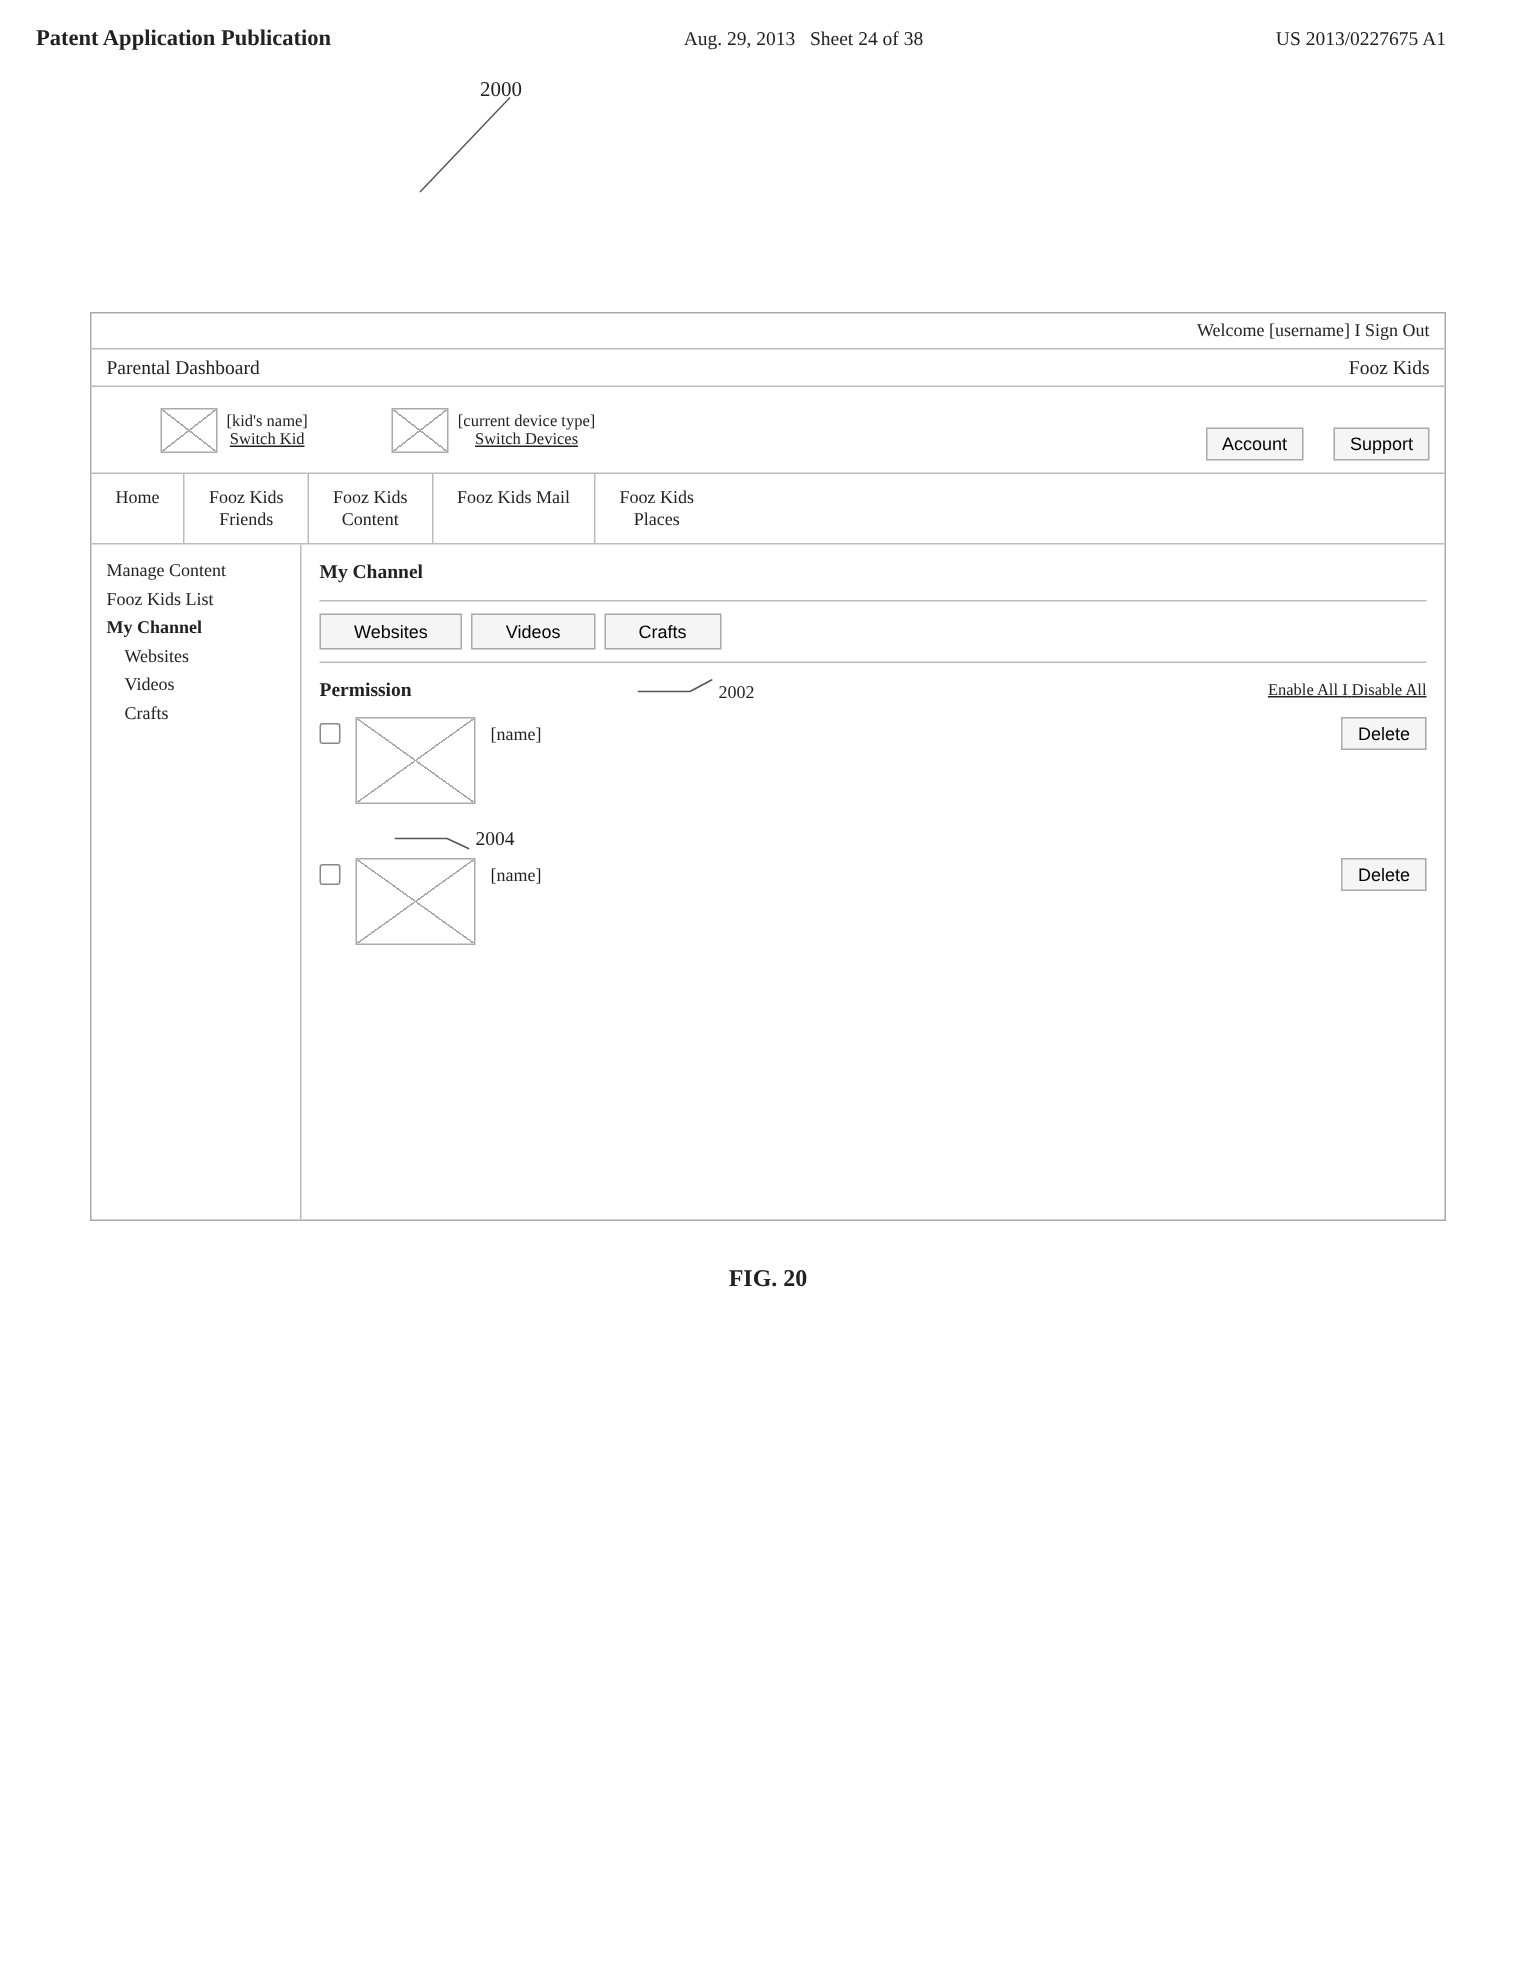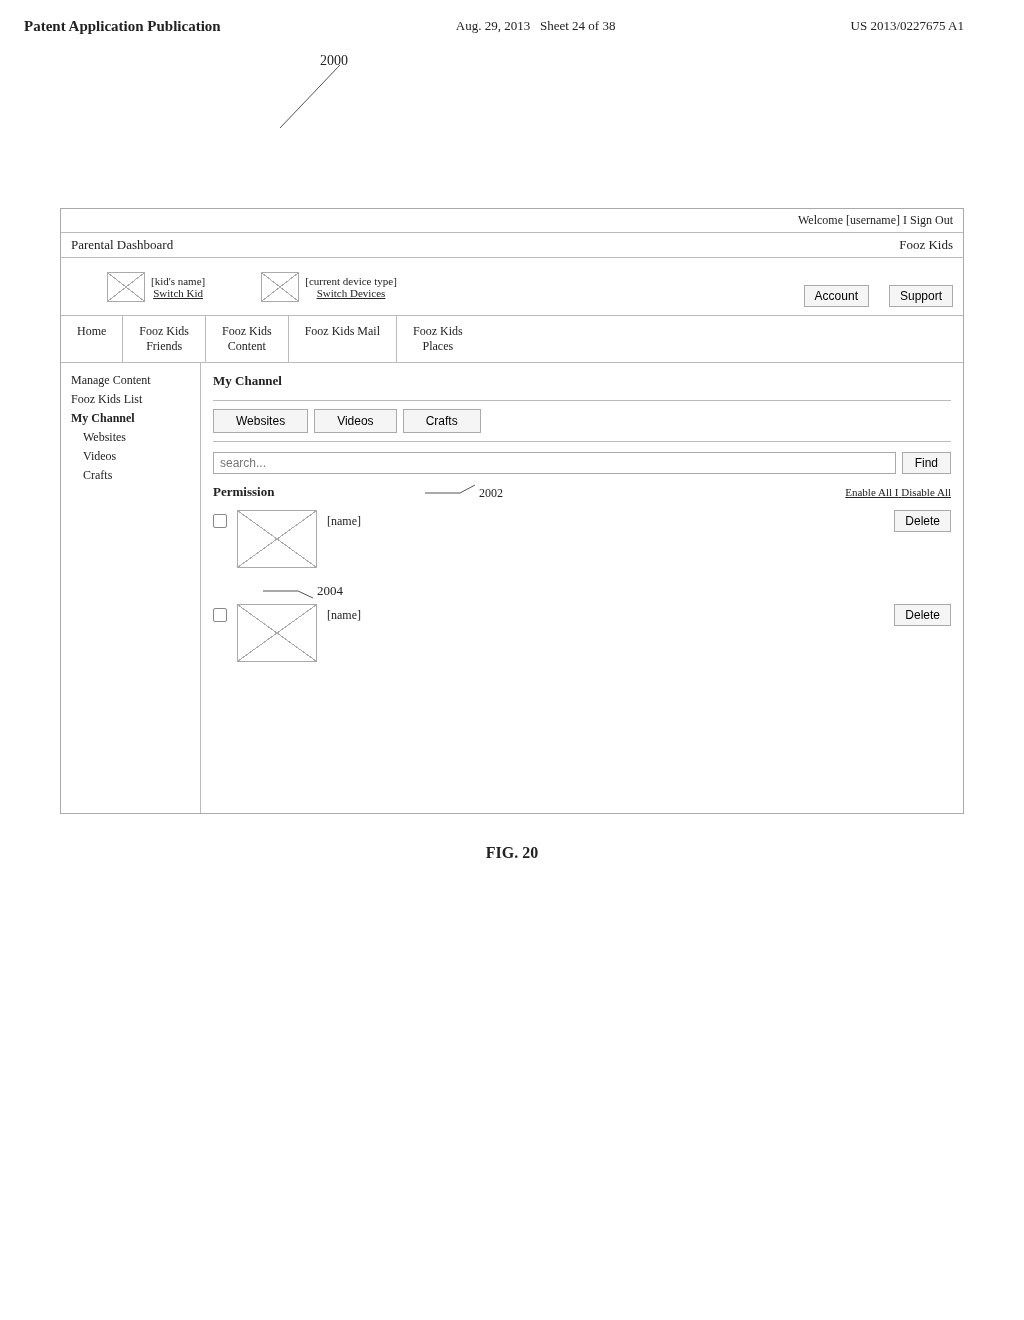--- a/index.html
+++ b/index.html
@@ -367,24 +367,20 @@
           <div class="channel-title">My Channel</div>
         </div>
 
         <div class="sub-tabs">
           <button class="sub-tab">Websites</button>
           <button class="sub-tab">Videos</button>
           <button class="sub-tab">Crafts</button>
         </div>
 
 
-        <div class="search-row">
-          <input class="search-input" type="text" placeholder="search..." style="">
-          <button class="find-btn">Find</button>
-        </div>
 
         <div class="permission-header">
           <span class="permission-label">Permission</span>
 
           <span style="position:absolute; left: 212px; top: 0; font-size: 12px; display:flex; align-items:center; gap:4px;text-align:right;">
             <svg width="50" height="18">
               <line x1="0" y1="9" x2="35" y2="9" stroke="#555" stroke-width="1"></line>
               <line x1="35" y1="9" x2="50" y2="1" stroke="#555" stroke-width="1"></line>
             </svg>
             <span>2002</span>

